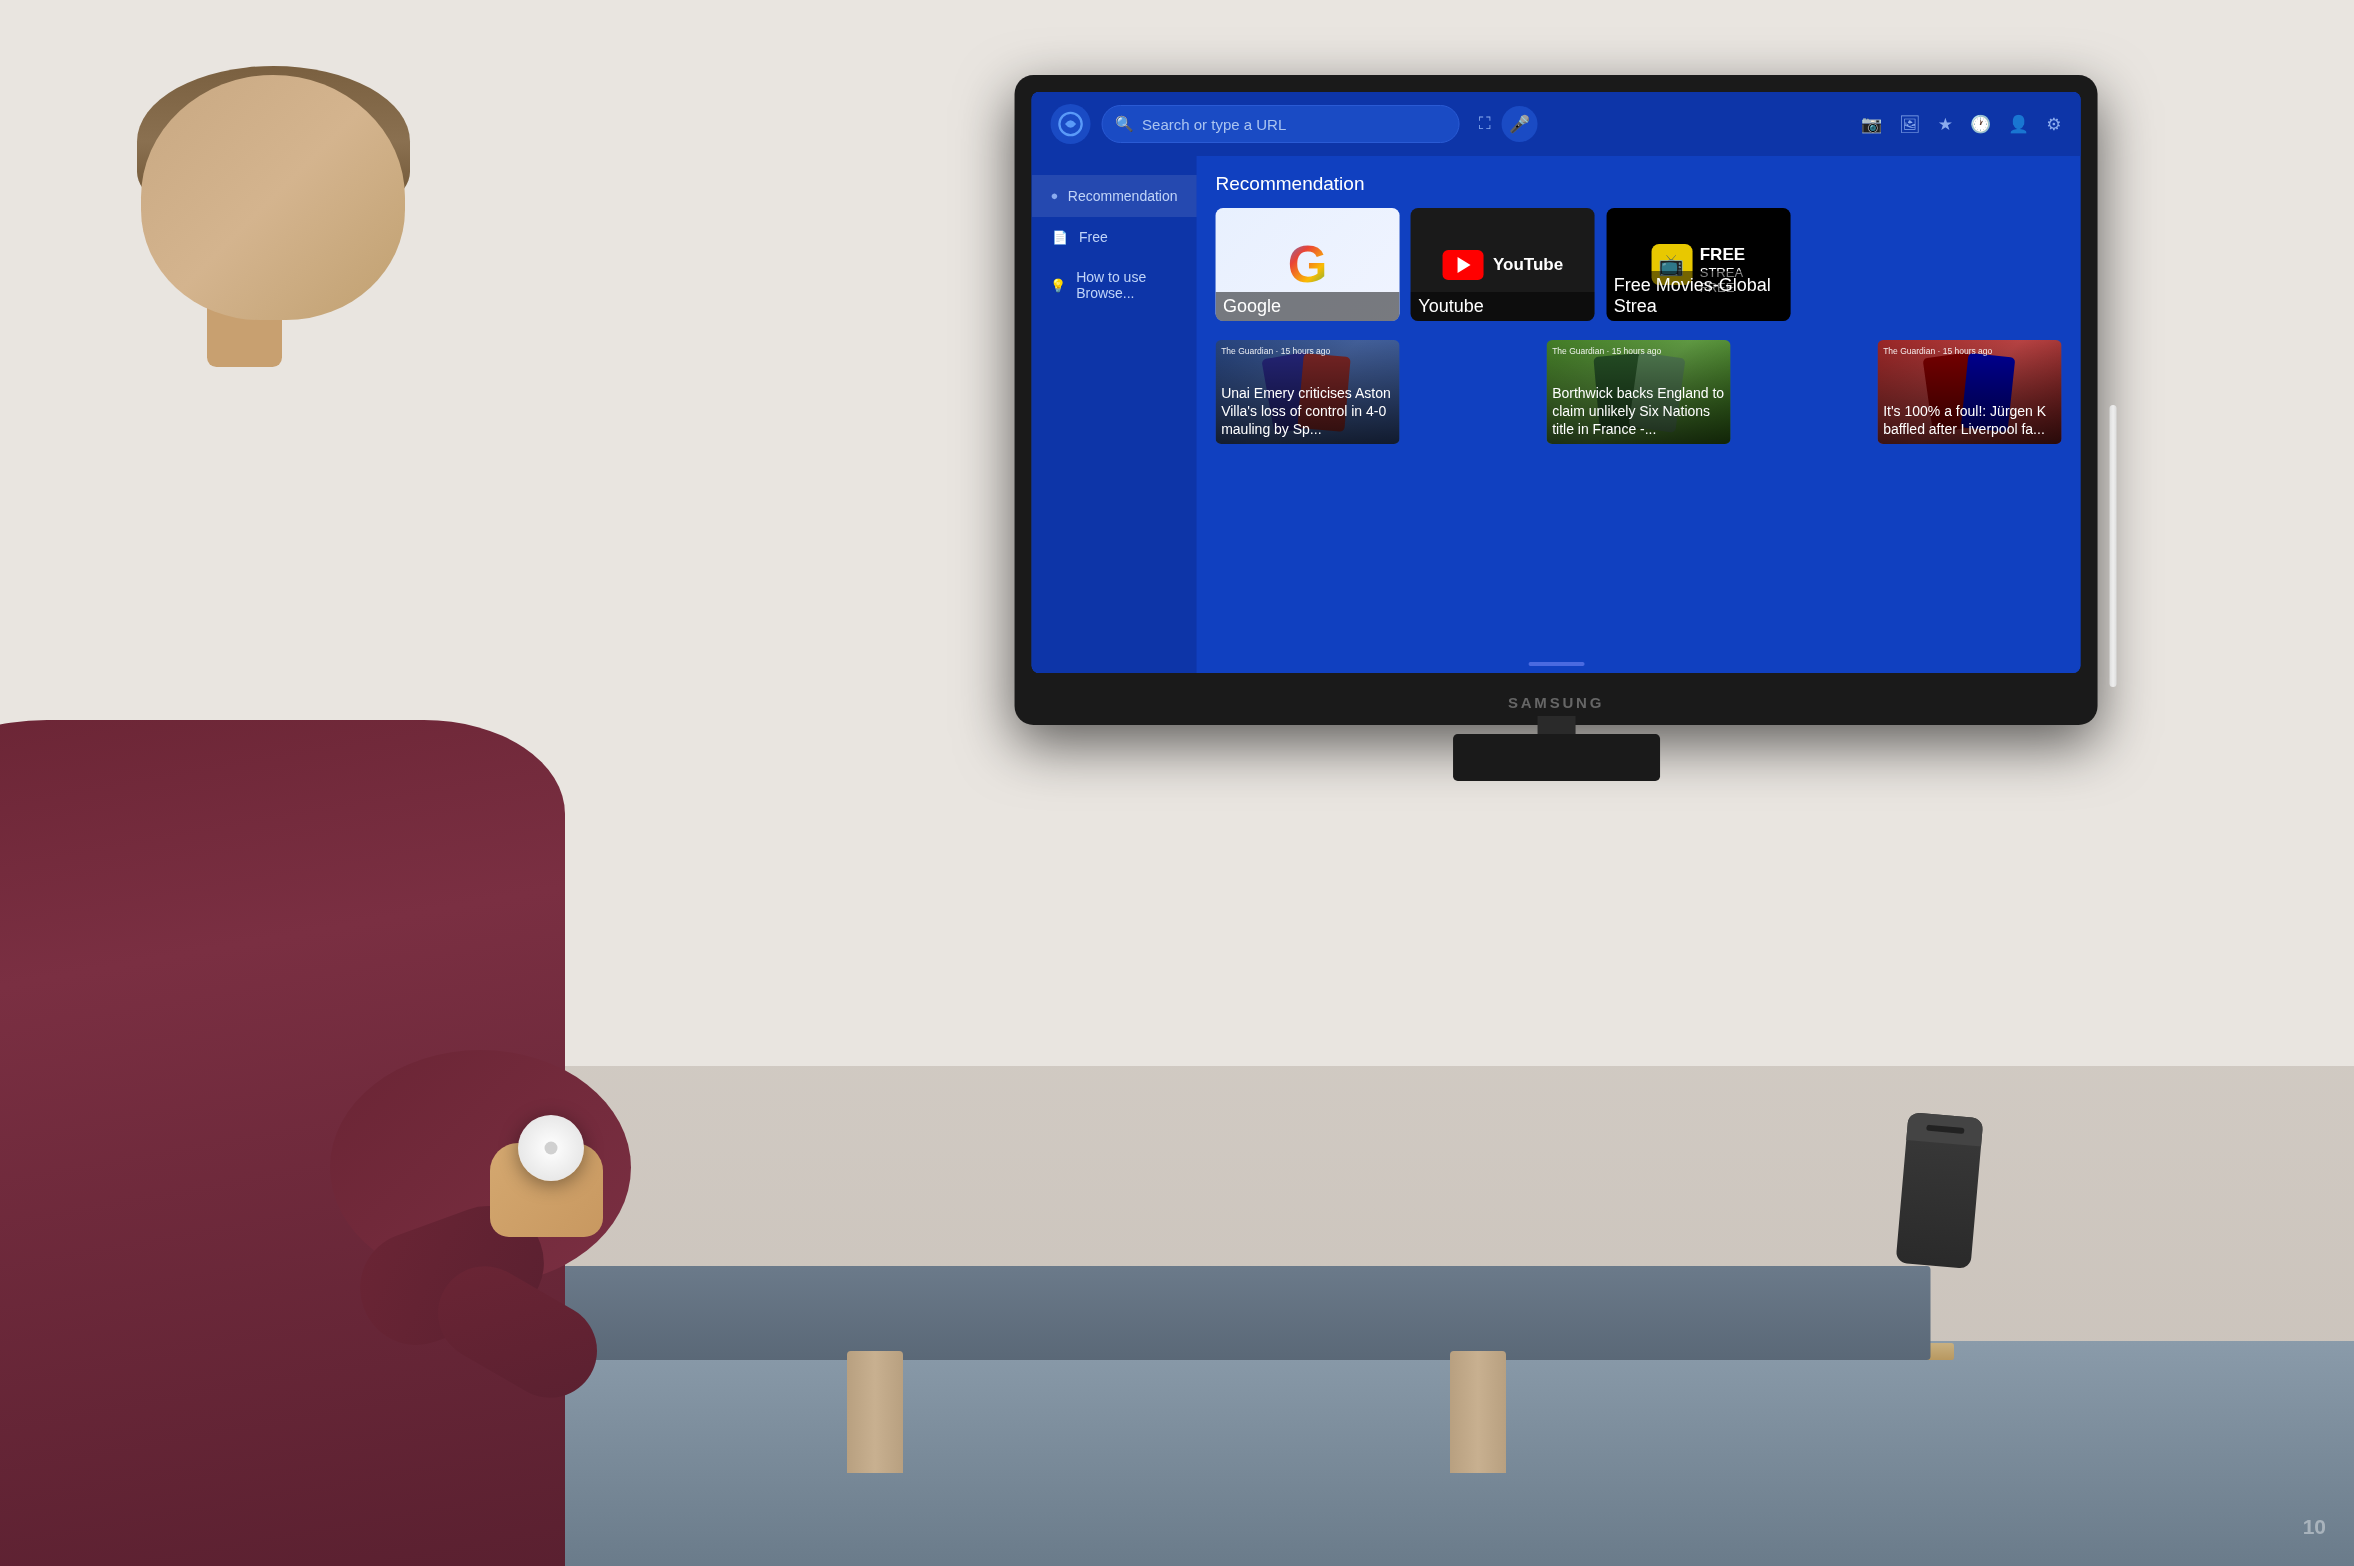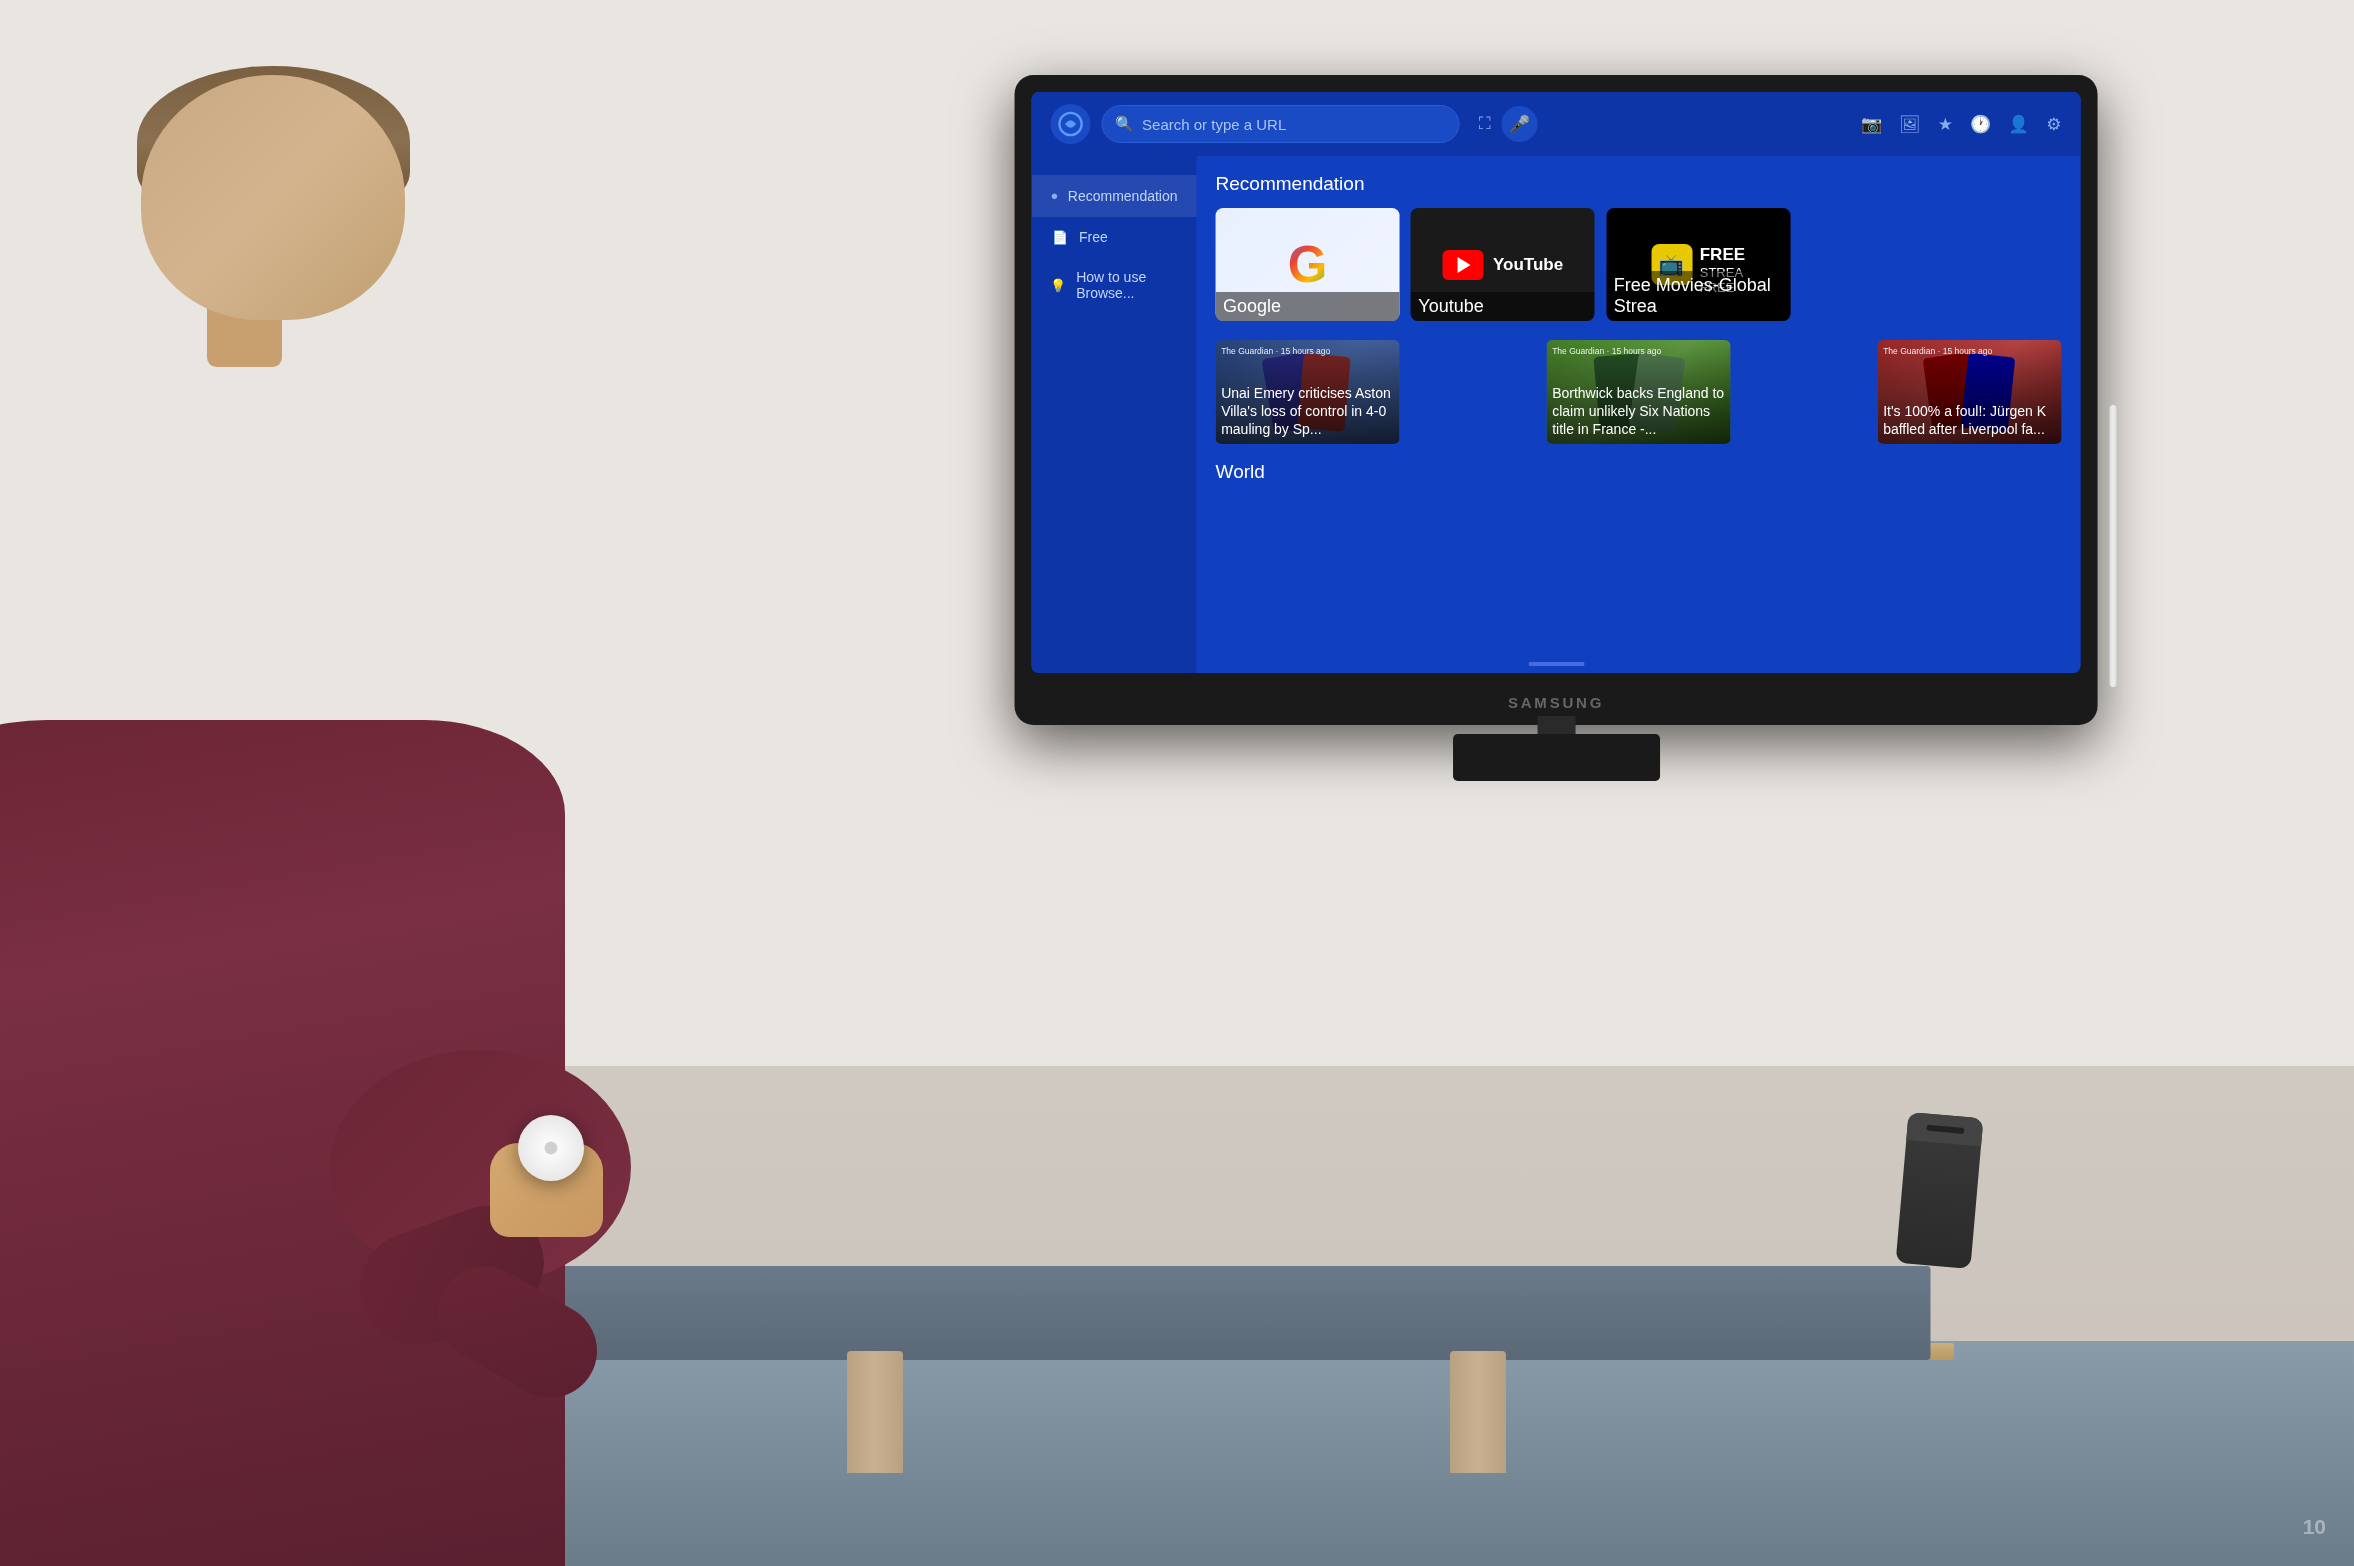--- a/index.html
+++ b/index.html
@@ -692,23 +692,20 @@
                     <div style="width:47px;height:75px;background:#0000aa;border-radius:4.7px;transform:rotate(6deg);"></div>
                   </div>
                 </div>
                 <div class="news-card-overlay"></div>
                 <div class="news-card-source">The Guardian · 15 hours ago</div>
                 <div class="news-card-text">It's 100% a foul!: Jürgen K baffled after Liverpool fa...</div>
               </div>
             </div>
           </div>
 
-          <div>
-            <div class="section-title">World</div>
-          </div>
 
           <div class="scroll-bar"></div>
         </div>
       </div>
     </div>
   </div>
 
   <div class="tv-brand">SAMSUNG</div>
 
   <div class="tv-stand-neck"></div>

